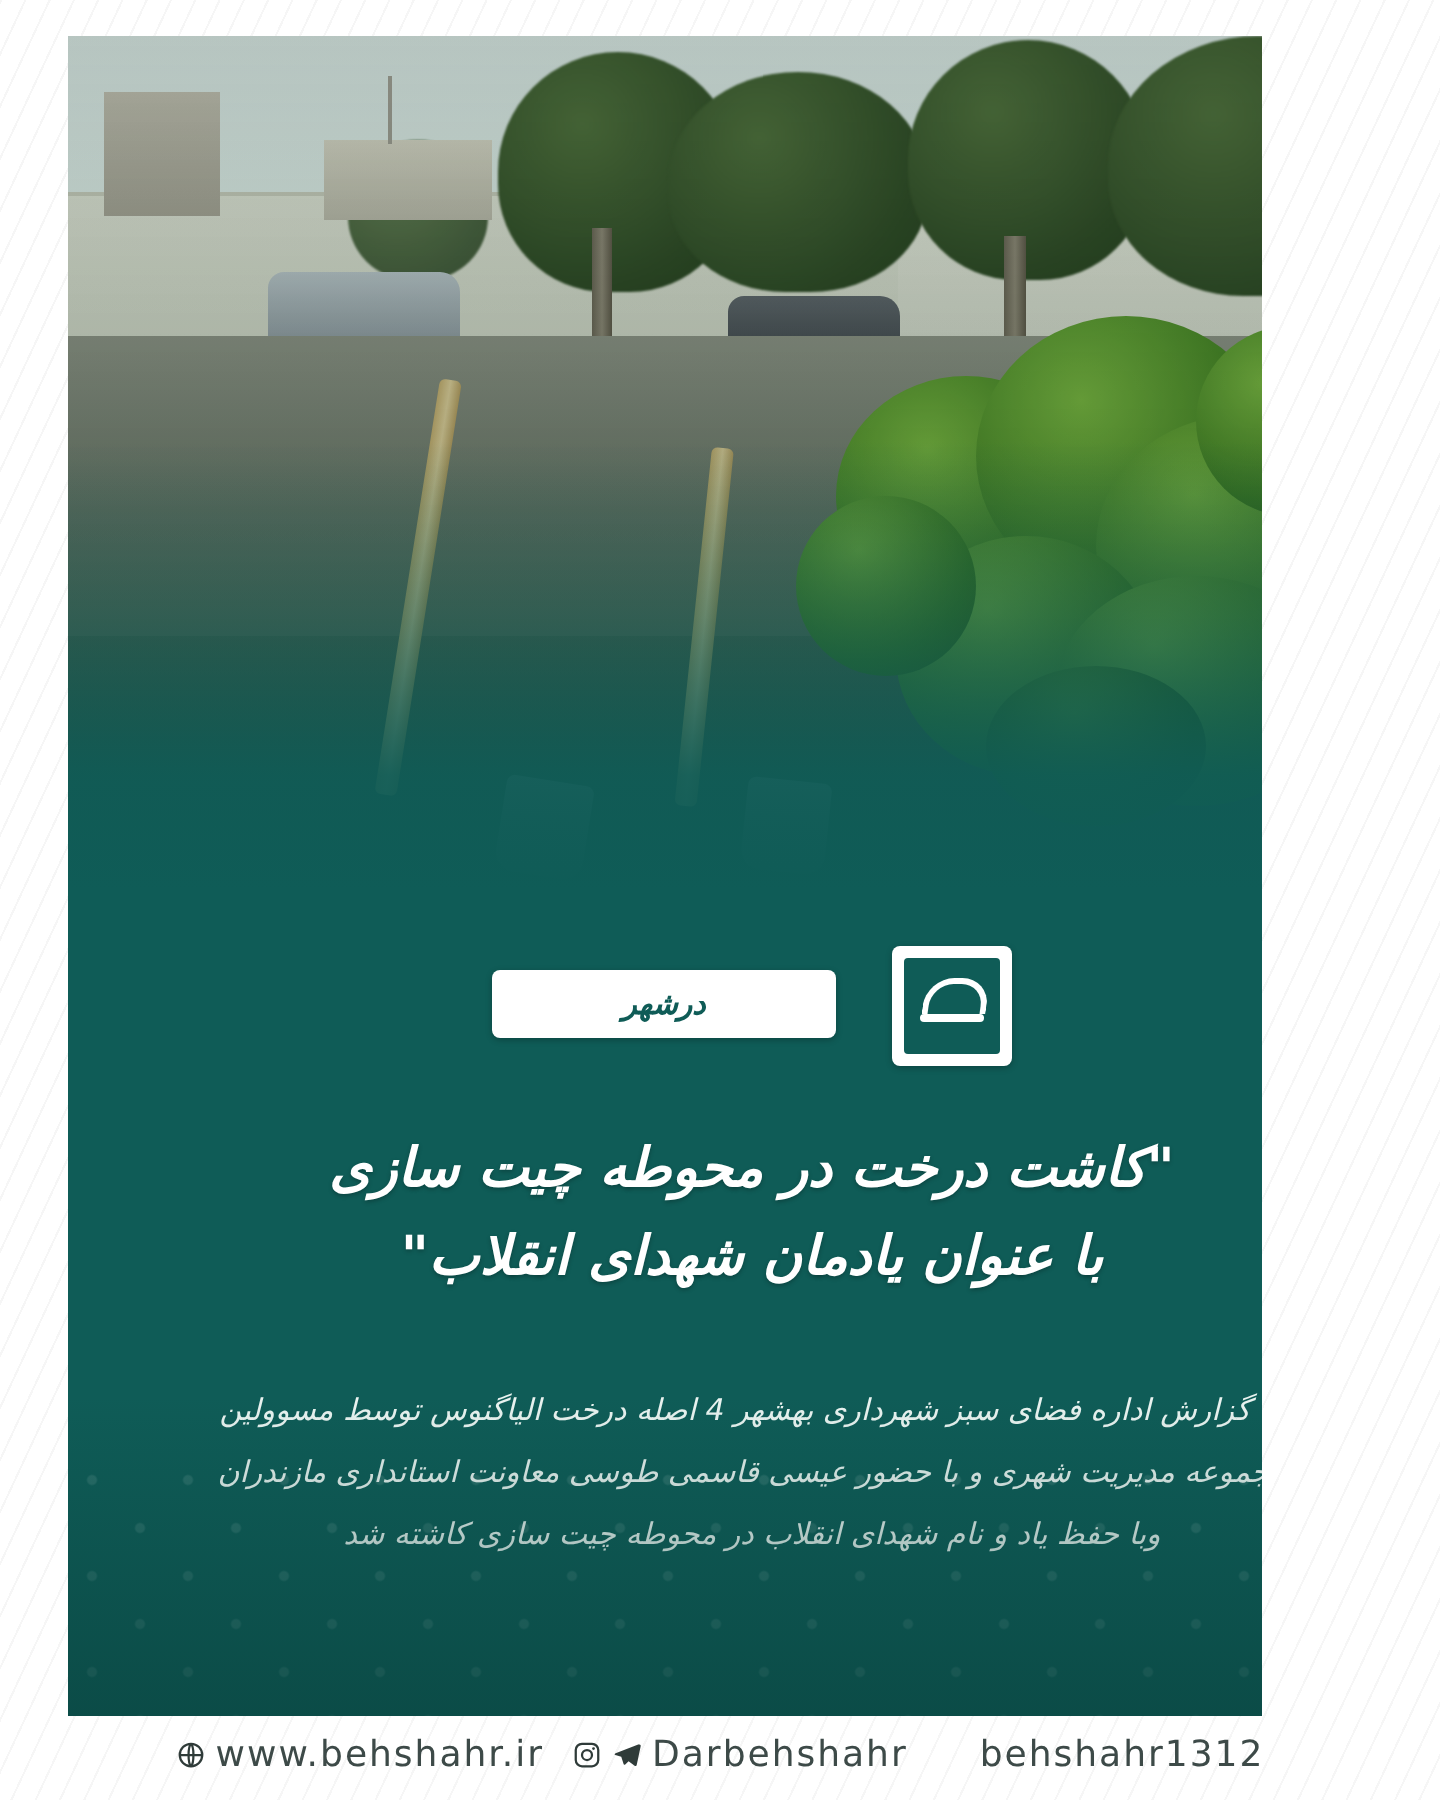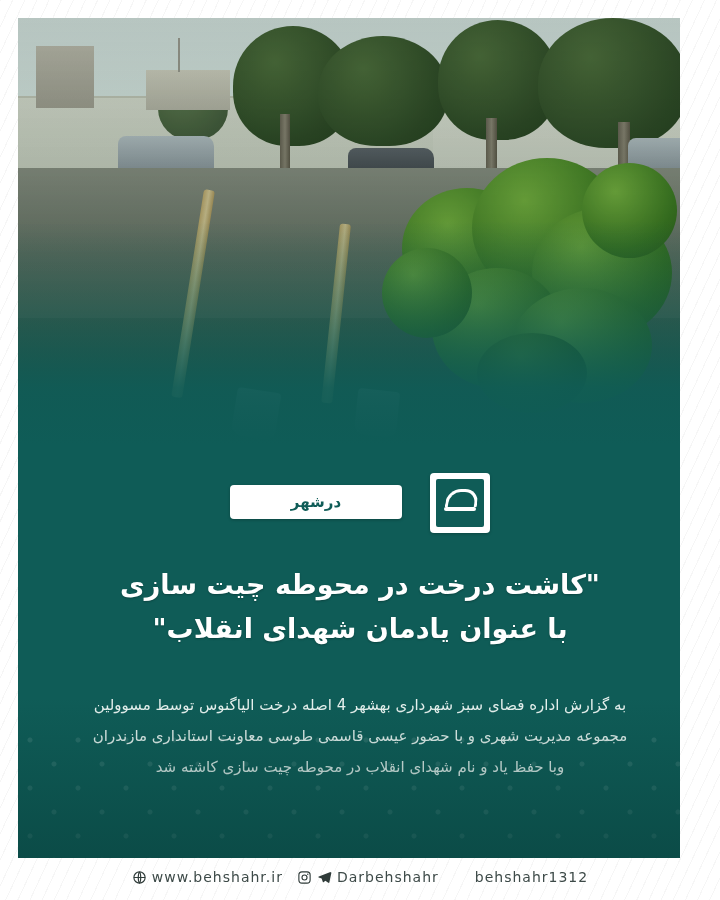--- a/index.html
+++ b/index.html
@@ -24,26 +24,27 @@
   .page-texture {
     position: absolute;
     left: 0; top: 0; right: 0; bottom: 0;
     background-image:
       repeating-linear-gradient(115deg, rgba(0,0,0,0.035) 0px, rgba(0,0,0,0.035) 1px, rgba(0,0,0,0) 1px, rgba(0,0,0,0) 11px);
     pointer-events: none;
   }
 
   .card {
     position: absolute;
-    left: 18px;
+    left: 34px;
     top: 18px;
-    width: 662px;
+    width: 597px;
     height: 840px;
     background: #0f5c57;
     overflow: hidden;
+    font-style: italic;
   }
 
   
   .photo {
     position: absolute;
     left: 0; top: 0;
     width: 684px;
     height: 440px;
     overflow: hidden;
     background: #7d8e86;
@@ -256,21 +257,21 @@
     position: absolute;
     left: 18px;
     top: 862px;
     width: 684px;
     height: 30px;
     display: flex;
     align-items: center;
     justify-content: center;
     gap: 14px;
     color: #3d4a48;
-    font-size: 14px;
+    font-size: 18px;
     direction: ltr;
   }
   .f-item {
     display: flex;
     align-items: center;
     gap: 5px;
     white-space: nowrap;
   }
   .f-item .lbl { letter-spacing: 1px; }
   .ic {

